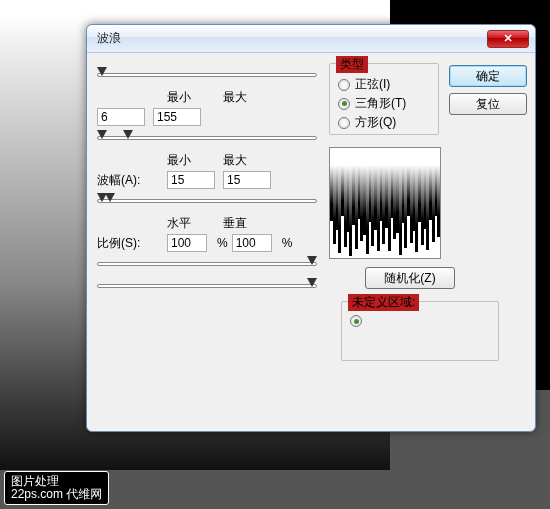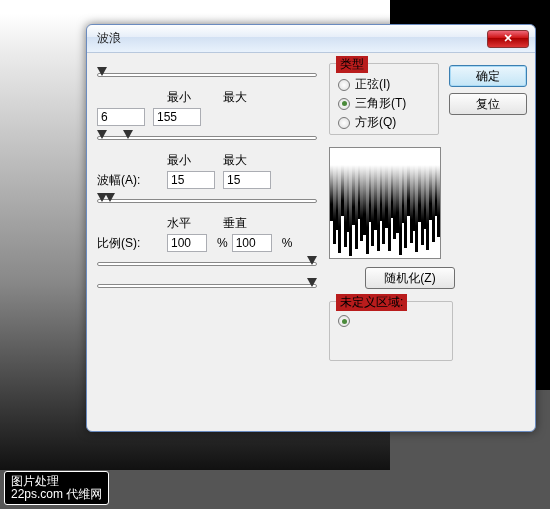--- a/index.html
+++ b/index.html
@@ -33,21 +33,21 @@
   .radio.checked::after{content:"";width:5px;height:5px;border-radius:50%;background:#4a8a3a;}
   .btn{position:absolute;width:78px;height:22px;border:1px solid #707070;border-radius:3px;background:linear-gradient(#fdfdfd,#e5e5e5);display:flex;align-items:center;justify-content:center;}
   .btn.focus{border:1px solid #3c7fb1;box-shadow:0 0 0 1px #a7d9f5 inset;background:linear-gradient(#eaf6fd,#c4e5f6);}
   .btn-ok{right:8px;top:12px;}
   .btn-reset{right:8px;top:40px;}
   .preview{position:absolute;left:242px;top:94px;width:112px;height:112px;border:1px solid #888;background:#fff;overflow:hidden;}
   .preview-inner{width:100%;height:100%;background:#fff;}
   .streaks{position:absolute;left:0;right:0;bottom:0;height:85%;display:flex;}
   .streaks span{flex:1;background:linear-gradient(to top,#000,#000 30%,rgba(0,0,0,0) 100%);}
   .btn-random{left:242px;top:214px;width:90px;margin-left:36px;}
-  .undef-group{left:242px;top:248px;width:124px;height:60px;}
+  .undef-group{left:254px;top:248px;width:158px;height:60px;}
   .undef-group .radio-row{margin:3px 0;}
 </style>
 </head>
 <body>
 
 <div class="bg-gradient"></div>
 <div class="bg-right"></div>
 <div class="watermark">
   <span>图片处理</span>
   <span>22ps.com 代维网</span>

